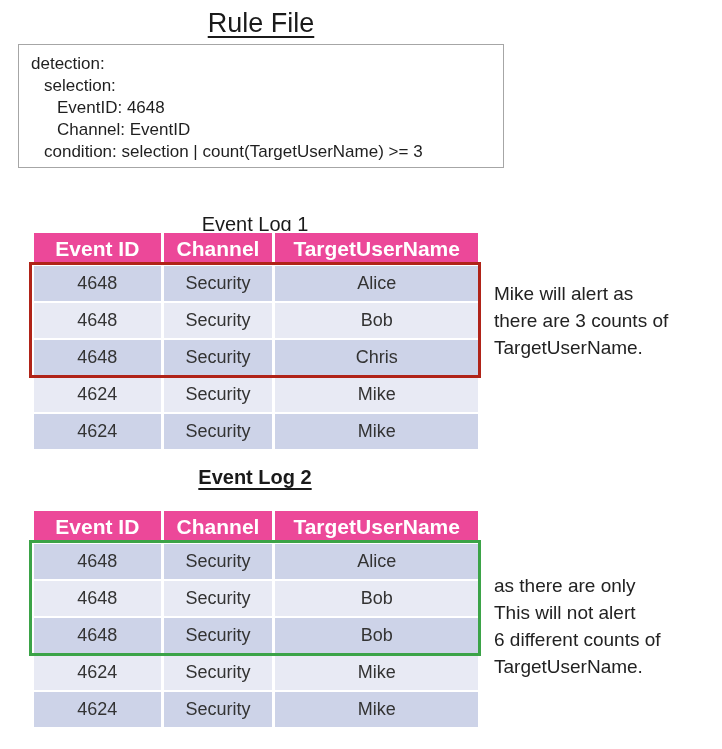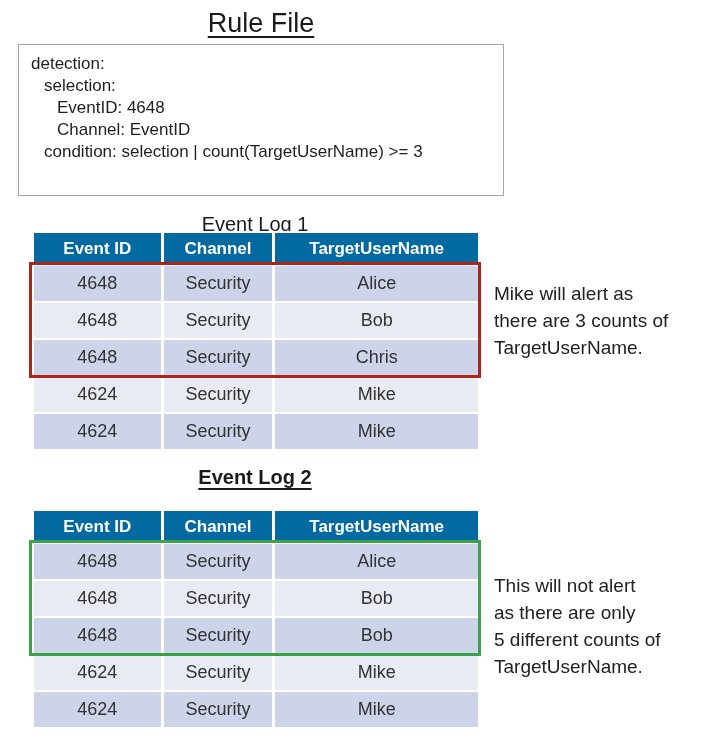--- a/index.html
+++ b/index.html
@@ -18,21 +18,21 @@
     left: 18px; top: 8px; width: 486px;
     text-align: center;
     font-size: 27px;
     text-decoration: underline;
     text-underline-offset: 4px;
     color: #1a1a1a;
   }
   .rule-box {
     position: absolute;
     left: 18px; top: 44px;
-    width: 486px; height: 152px;
+    width: 486px; height: 124px;
     border: 1px solid #a6a6a6;
     background: #ffffff;
     padding-top: 8px;
     font-size: 17px;
     line-height: 22px;
     color: #1f1f1f;
   }
   .rl { white-space: pre; }
   .i0 { padding-left: 12px; }
   .i1 { padding-left: 25px; }
@@ -56,24 +56,24 @@
     width: 450px;
     border-collapse: collapse;
     table-layout: fixed;
   }
   .t-log1 { top: 231px; }
   .t-log2 { top: 509px; }
   table.evt col.c1 { width: 29%; }
   table.evt col.c2 { width: 25%; }
   table.evt col.c3 { width: 46%; }
   table.evt th {
-    background: #0369a1;
+    background: #ec4899;
     color: #ffffff;
     font-weight: bold;
-    font-size: 17px;
+    font-size: 21px;
     height: 33px;
     border: 2px solid #ffffff;
     border-left-width: 3px;
     border-right-width: 3px;
     text-align: center;
     vertical-align: middle;
   }
   table.evt td {
     font-size: 18px;
     color: #333333;
@@ -215,19 +215,19 @@
         <td>4624</td>
         <td>Security</td>
         <td>Mike</td>
       </tr>
     </tbody>
   </table>
 
   <div class="hl-box hl-green"></div>
 
   <div class="annotation ann-2">
+    <div>as there are only</div>
     <div>This will not alert</div>
-    <div>as there are only</div>
-    <div>5 different counts of</div>
+    <div>6 different counts of</div>
     <div>TargetUserName.</div>
   </div>
 
 </div>
 
 </body></html>

